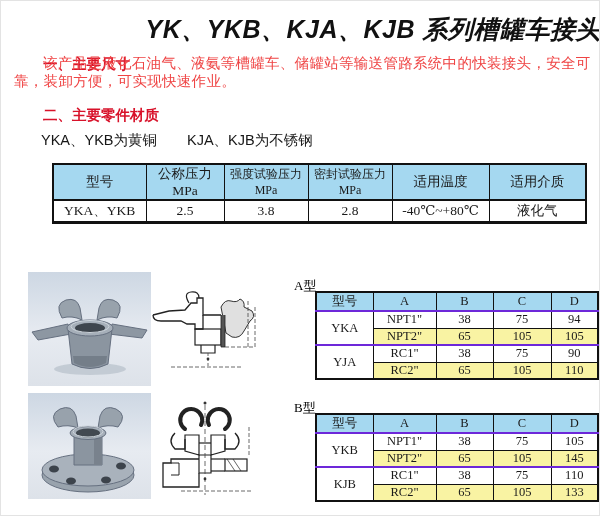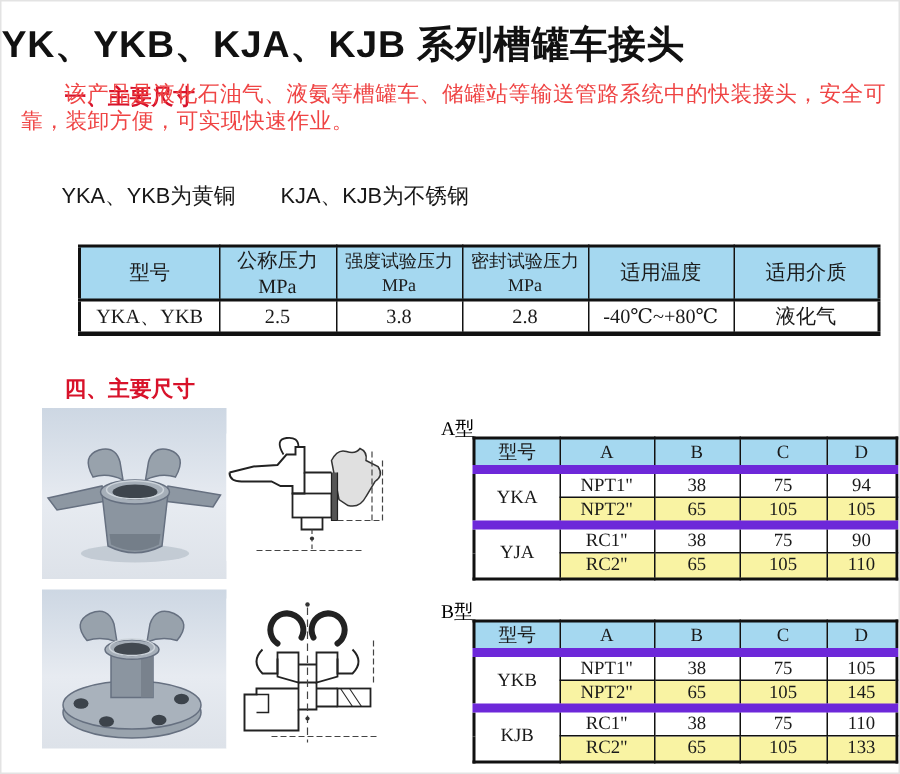--- a/index.html
+++ b/index.html
@@ -1,26 +1,26 @@
 <!DOCTYPE html>
 <html><head>
 <meta charset="utf-8">
 <style>
   * { margin:0; padding:0; box-sizing:border-box; }
   html,body { background:#ffffff; }
   body { width:600px; height:516px; font-family:"Liberation Sans","DejaVu Sans",sans-serif; color:#1a1a1a; }
   .page { position:relative; width:600px; height:516px; background:#ffffff; overflow:hidden; border:1px solid #e3e3e3; }
 
-  .title { position:absolute; top:12px; left:0; width:600px; text-align:left;
-           font-size:25px; font-weight:bold; letter-spacing:0.5px; color:#111; }
+  .title { position:absolute; top:12px; left:0; width:600px; text-align:right;
+           font-size:25px; font-weight:bold; letter-spacing:0.5px; color:#111;font-style:italic; }
 
   .h { position:absolute; left:42px; font-size:14.5px; font-weight:bold; color:#d8122a; white-space:nowrap; }
   .para { position:absolute; left:13px; top:54px; width:579px; font-size:14.5px; line-height:17.5px;
           text-indent:29px; color:#ef4444; letter-spacing:0.3px; }
-  .materials { position:absolute; left:40px; top:120px; font-size:14.5px; color:#171717; white-space:nowrap;text-align:right; }
+  .materials { position:absolute; left:40px; top:130px; font-size:14.5px; color:#171717; white-space:nowrap;text-align:right; }
   .materials .gap { margin-left:30px; }
 
   table { border-collapse:collapse; table-layout:fixed;margin-left:21px; }
 
   
   .perf { position:absolute; left:30px; top:162px; width:533px;
           font-family:"Liberation Serif","DejaVu Serif",serif; font-size:13.5px; }
   .perf th, .perf td { border:1px solid #111; text-align:center; vertical-align:middle; padding:0; }
   .perf th { height:25px; background:#a5d8f0; font-weight:normal; }
   .perf th.small { font-size:12px; }
@@ -32,40 +32,41 @@
 
   
   .dim-label { position:absolute; font-family:"Liberation Serif","DejaVu Serif",serif; font-size:13px; color:#000000; }
   .dim { position:absolute; width:282px; font-family:"Liberation Serif","DejaVu Serif",serif; font-size:12.5px;
          border:2px solid #111; }
   .dim th, .dim td { border:1px solid #111; text-align:center; vertical-align:middle; padding:0; }
   .dim th { height:17px; background:#a5d8f0; font-weight:normal; }
   .dim td { height:17px; background:#ffffff; }
   .dim tr.yellow td { background:#f9f3a3; }
   .dim td.model { background:#ffffff; }
-  .dim tr.groupstart { border-top:6px solid #6d28d9; }
+  .dim tr.groupstart { border-top:2px solid #6d28d9; }
 
   
   .photo { position:absolute; background:linear-gradient(180deg,#cdd7e3 0%,#e7ebf1 55%,#dde2e9 100%);
            overflow:hidden; }
   .photo svg { display:block; }
 
   
   .drawing { position:absolute; background:#ffffff; }
 </style>
 </head>
 <body>
 
 <div class="page">
 
   <div class="title">YK、YKB、KJA、KJB 系列槽罐车接头</div>
 
   <div class="h" style="top:54px">一、主要尺寸</div>
   <p class="para">该产品是液化石油气、液氨等槽罐车、储罐站等输送管路系统中的快装接头，安全可靠，装卸方便，可实现快速作业。</p>
 
+  <div class="h" style="top:105px">二、主要零件材质</div>
   <div class="materials">
     <span>YKA、YKB为黄铜</span><span class="gap">KJA、KJB为不锈钢</span>
   </div>
 
 
   <table class="perf">
     <colgroup>
         <col style="width:93px">
         <col style="width:78px">
         <col style="width:84px">
@@ -88,21 +89,20 @@
         <td>YKA、YKB</td>
         <td>2.5</td>
         <td>3.8</td>
         <td>2.8</td>
         <td>-40℃~+80℃</td>
         <td>液化气</td>
       </tr>
     </tbody>
   </table>
 
-  <div class="h" style="top:249px">四、主要尺寸</div>
 
   <div class="photo" style="left:27px; top:271px; width:123px; height:114px;">
     <svg width="123" height="114" viewBox="0 0 123 114">
       <ellipse cx="62" cy="97" rx="36" ry="6" fill="#b7c0cb" opacity="0.7"></ellipse>
       <polygon points="4,60 40,52 43,62 10,68" fill="#8d97a2" stroke="#667080" stroke-width="1"></polygon>
       <polygon points="119,58 84,52 81,62 114,66" fill="#8d97a2" stroke="#667080" stroke-width="1"></polygon>
       <path d="M34,46 q-8,-14 4,-18 q11,-3 14,8 l2,12 q-10,-5 -20,-2 Z" fill="#98a2ac" stroke="#667080" stroke-width="1"></path>
       <path d="M89,46 q8,-14 -4,-18 q-11,-3 -14,8 l-2,12 q10,-5 20,-2 Z" fill="#98a2ac" stroke="#667080" stroke-width="1"></path>
       <path d="M40,57 L84,57 L80,92 Q62,101 44,92 Z" fill="#8b95a0" stroke="#667080" stroke-width="1"></path>
       <path d="M45,84 L79,84 L78,91 Q62,99 46,91 Z" fill="#747e89"></path>

